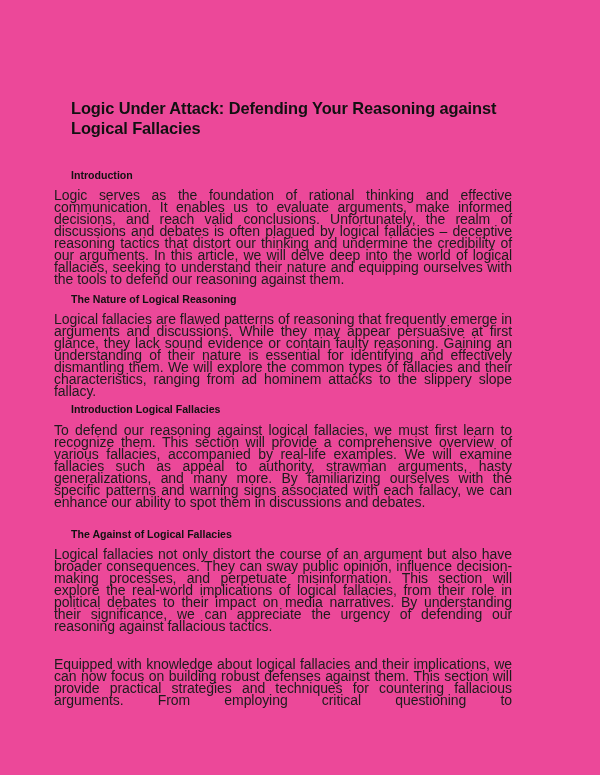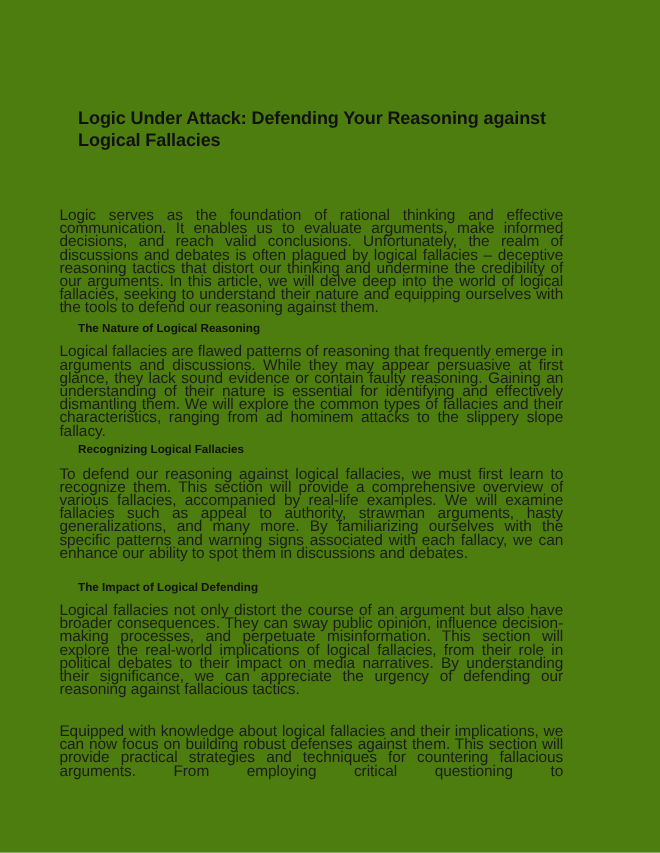--- a/index.html
+++ b/index.html
@@ -1,19 +1,19 @@
 <!DOCTYPE html>
 <html><head>
   <meta charset="utf-8">
   <style>
     html, body { margin: 0; padding: 0; background: #ffffff; }
     body { width: 600px; height: 775px; position: relative; overflow: hidden; }
     .page {
       position: absolute; left: 0; top: 0; width: 600px; height: 775px;
-      background: #4d7c0f; color: #1a1a1a;
+      background: #ec4899; color: #1a1a1a;
       font-family: "Liberation Sans", "DejaVu Sans", sans-serif;
     }
     .title {
       position: absolute; left: 71px; top: 98px; width: 460px;
       font-size: 16.4px; font-weight: bold; line-height: 20px; margin: 0;
       color: #111111; letter-spacing: -0.1px;
     }
     .heading {
       position: absolute; left: 71px; width: 460px;
       font-size: 10.6px; font-weight: bold; line-height: 14px; margin: 0;
@@ -26,25 +26,26 @@
       letter-spacing: -0.05px;
     }
     .para.last-open { text-align-last: justify; }
   </style>
 </head>
 <body>
 
 <div class="page">
   <h1 class="title">Logic Under Attack: Defending Your Reasoning against Logical Fallacies</h1>
 
+  <h2 class="heading" style="top:168px">Introduction</h2>
   <p class="para" style="top:189px">Logic serves as the foundation of rational thinking and effective communication. It enables us to evaluate arguments, make informed decisions, and reach valid conclusions. Unfortunately, the realm of discussions and debates is often plagued by logical fallacies – deceptive reasoning tactics that distort our thinking and undermine the credibility of our arguments. In this article, we will delve deep into the world of logical fallacies, seeking to understand their nature and equipping ourselves with the tools to defend our reasoning against them.</p>
 
   <h2 class="heading" style="top:292px">The Nature of Logical Reasoning</h2>
   <p class="para" style="top:313px">Logical fallacies are flawed patterns of reasoning that frequently emerge in arguments and discussions. While they may appear persuasive at first glance, they lack sound evidence or contain faulty reasoning. Gaining an understanding of their nature is essential for identifying and effectively dismantling them. We will explore the common types of fallacies and their characteristics, ranging from ad hominem attacks to the slippery slope fallacy.</p>
 
-  <h2 class="heading" style="top:402px">Recognizing Logical Fallacies</h2>
+  <h2 class="heading" style="top:402px">Introduction Logical Fallacies</h2>
   <p class="para" style="top:424px">To defend our reasoning against logical fallacies, we must first learn to recognize them. This section will provide a comprehensive overview of various fallacies, accompanied by real-life examples. We will examine fallacies such as appeal to authority, strawman arguments, hasty generalizations, and many more. By familiarizing ourselves with the specific patterns and warning signs associated with each fallacy, we can enhance our ability to spot them in discussions and debates.</p>
 
-  <h2 class="heading" style="top:527px">The Impact of Logical Defending</h2>
+  <h2 class="heading" style="top:527px">The Against of Logical Fallacies</h2>
   <p class="para" style="top:548px">Logical fallacies not only distort the course of an argument but also have broader consequences. They can sway public opinion, influence decision-making processes, and perpetuate misinformation. This section will explore the real-world implications of logical fallacies, from their role in political debates to their impact on media narratives. By understanding their significance, we can appreciate the urgency of defending our reasoning against fallacious tactics.</p>
 
   <p class="para last-open" style="top:658px">Equipped with knowledge about logical fallacies and their implications, we can now focus on building robust defenses against them. This section will provide practical strategies and techniques for countering fallacious arguments. From employing critical questioning to</p>
 </div>
 
 </body></html>

